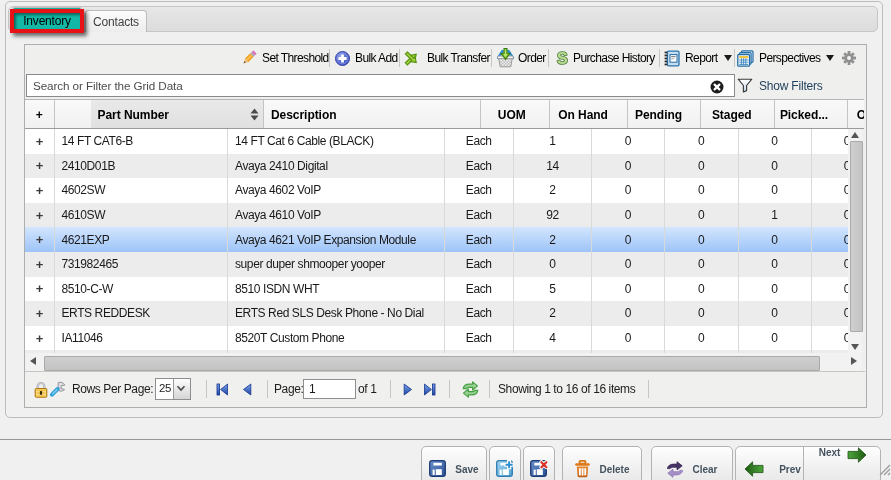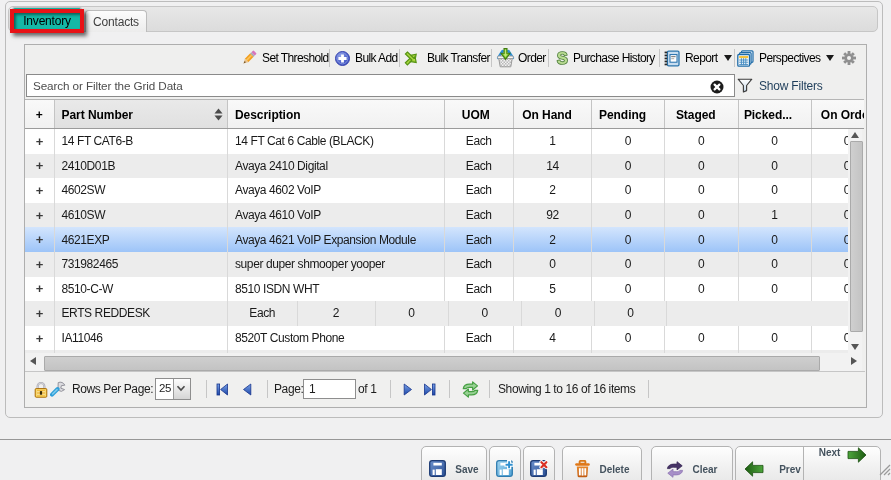--- a/index.html
+++ b/index.html
@@ -201,21 +201,21 @@
         </linearGradient>
       </defs>
 <path d="M1.2 1.2 L14.8 1.2 L9.6 7.5 L9.6 12.6 L6.4 14 L6.4 7.5 Z" fill="url(#fg)" stroke="#3c3c3c" stroke-width="1.15" stroke-linejoin="round"></path>
 </svg>
     <span style="margin-left:6px;">Show Filters</span>
   </div>
 
 <div class="abs" id="ghead">
   <div class="hrow">
     <div class="hc c0">+</div>
-    <div class="hc c1 l" style="background:linear-gradient(#e9e9e9,#e0e0e0);">Part Number
+    <div class="hc c1 l" style="background:linear-gradient(#e9e9e9,#e0e0e0);margin-left:36px;">Part Number
       <span style="position:absolute;right:4px;top:8px;"><svg width="9" height="13" viewBox="0 0 9 13">
 <path d="M4.5 0.5 L8.5 5.5 L0.5 5.5 Z" fill="#4a4a4a"></path>
 <path d="M4.5 12.5 L8.5 7.5 L0.5 7.5 Z" fill="#4a4a4a"></path>
 </svg></span></div>
     <div class="hc c2 l">Description</div>
     <div class="hc c3" style="padding-right:6px;">UOM</div>
     <div class="hc c4" style="padding-right:11px;">On Hand</div>
     <div class="hc c5" style="padding-right:11px;">Pending</div>
     <div class="hc c6" style="padding-right:11px;">Staged</div>
     <div class="hc c7" style="padding-right:13px;">Picked...</div>
@@ -297,20 +297,21 @@
 <div class="gc c3">Each</div>
 <div class="gc c4">5</div>
 <div class="gc c5">0</div>
 <div class="gc c6">0</div>
 <div class="gc c7">0</div>
 <div class="gc c8">0</div>
 </div>
 <div class="grow even">
 <div class="gc c0" style="font-size:13px;font-weight:bold;color:#3a3a3a;">+</div>
 <div class="gc c1 l">ERTS REDDESK</div>
+<div class="gc c2 l">ERTS Red SLS Desk Phone - No Dial</div>
 <div class="gc c3">Each</div>
 <div class="gc c4">2</div>
 <div class="gc c5">0</div>
 <div class="gc c6">0</div>
 <div class="gc c7">0</div>
 <div class="gc c8">0</div>
 </div>
 <div class="grow ">
 <div class="gc c0" style="font-size:13px;font-weight:bold;color:#3a3a3a;">+</div>
 <div class="gc c1 l">IA11046</div>

